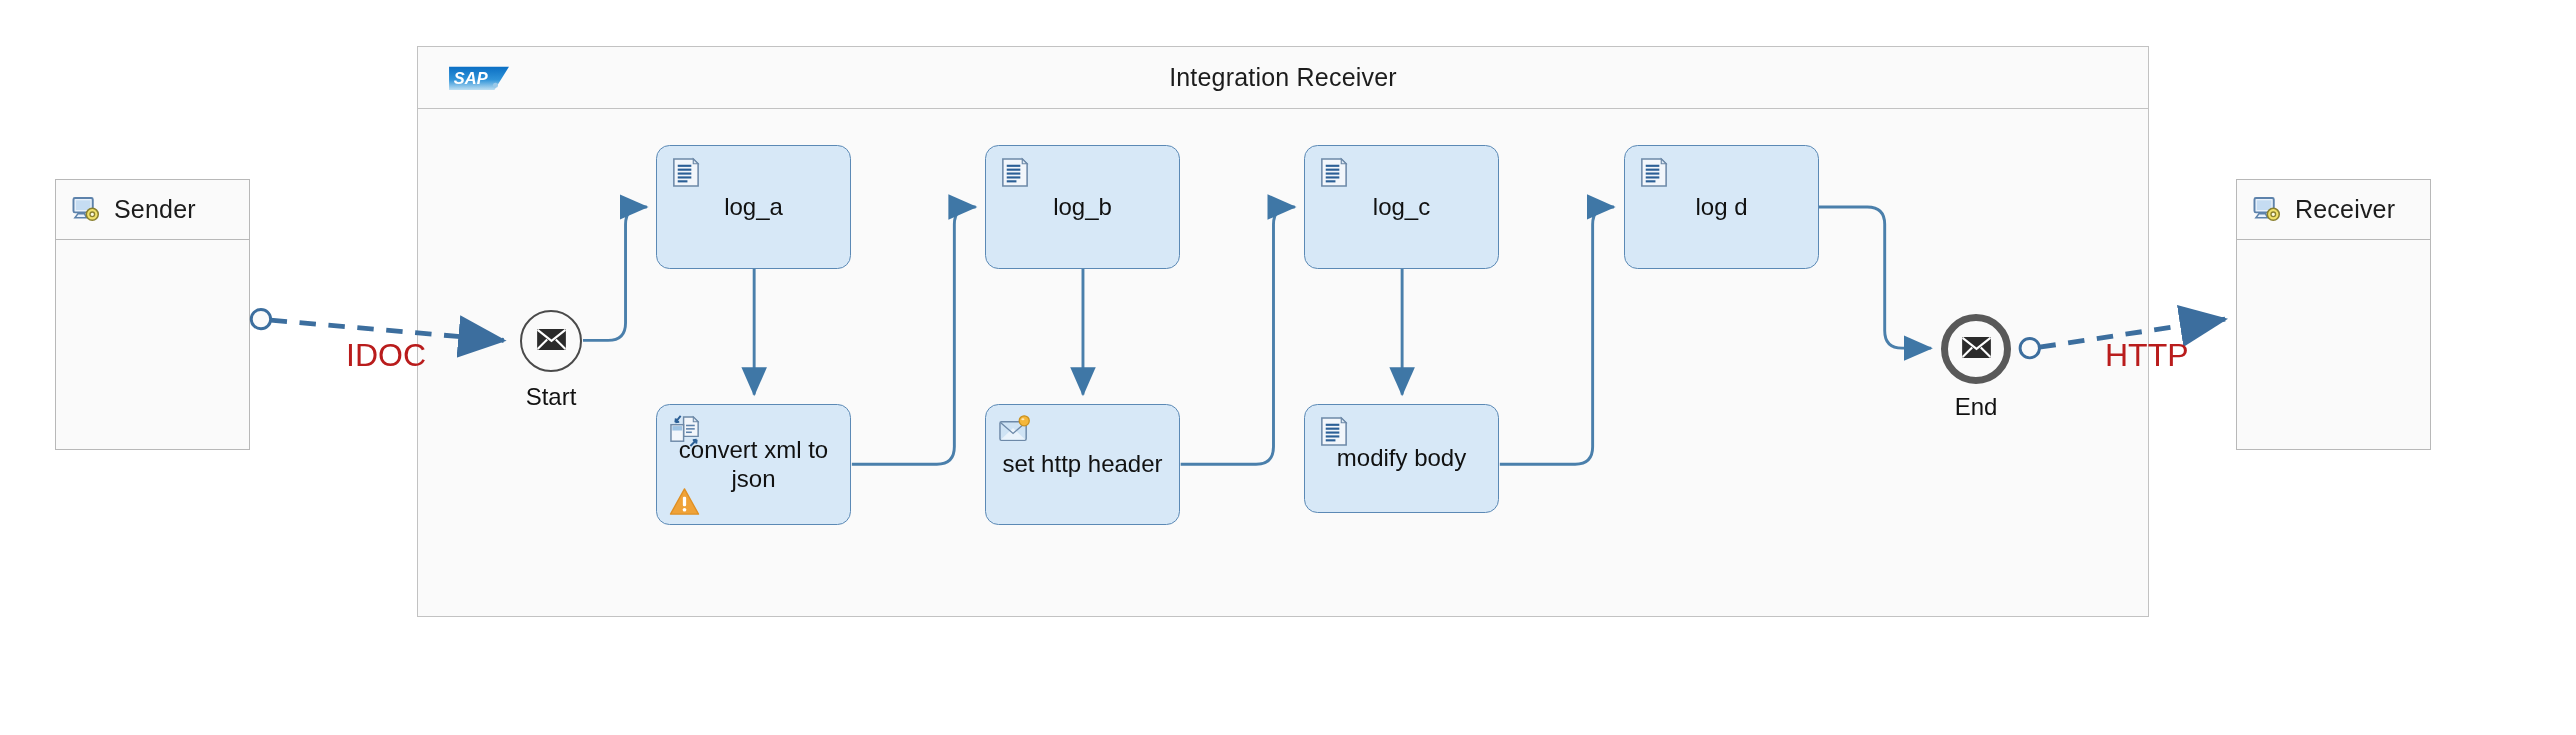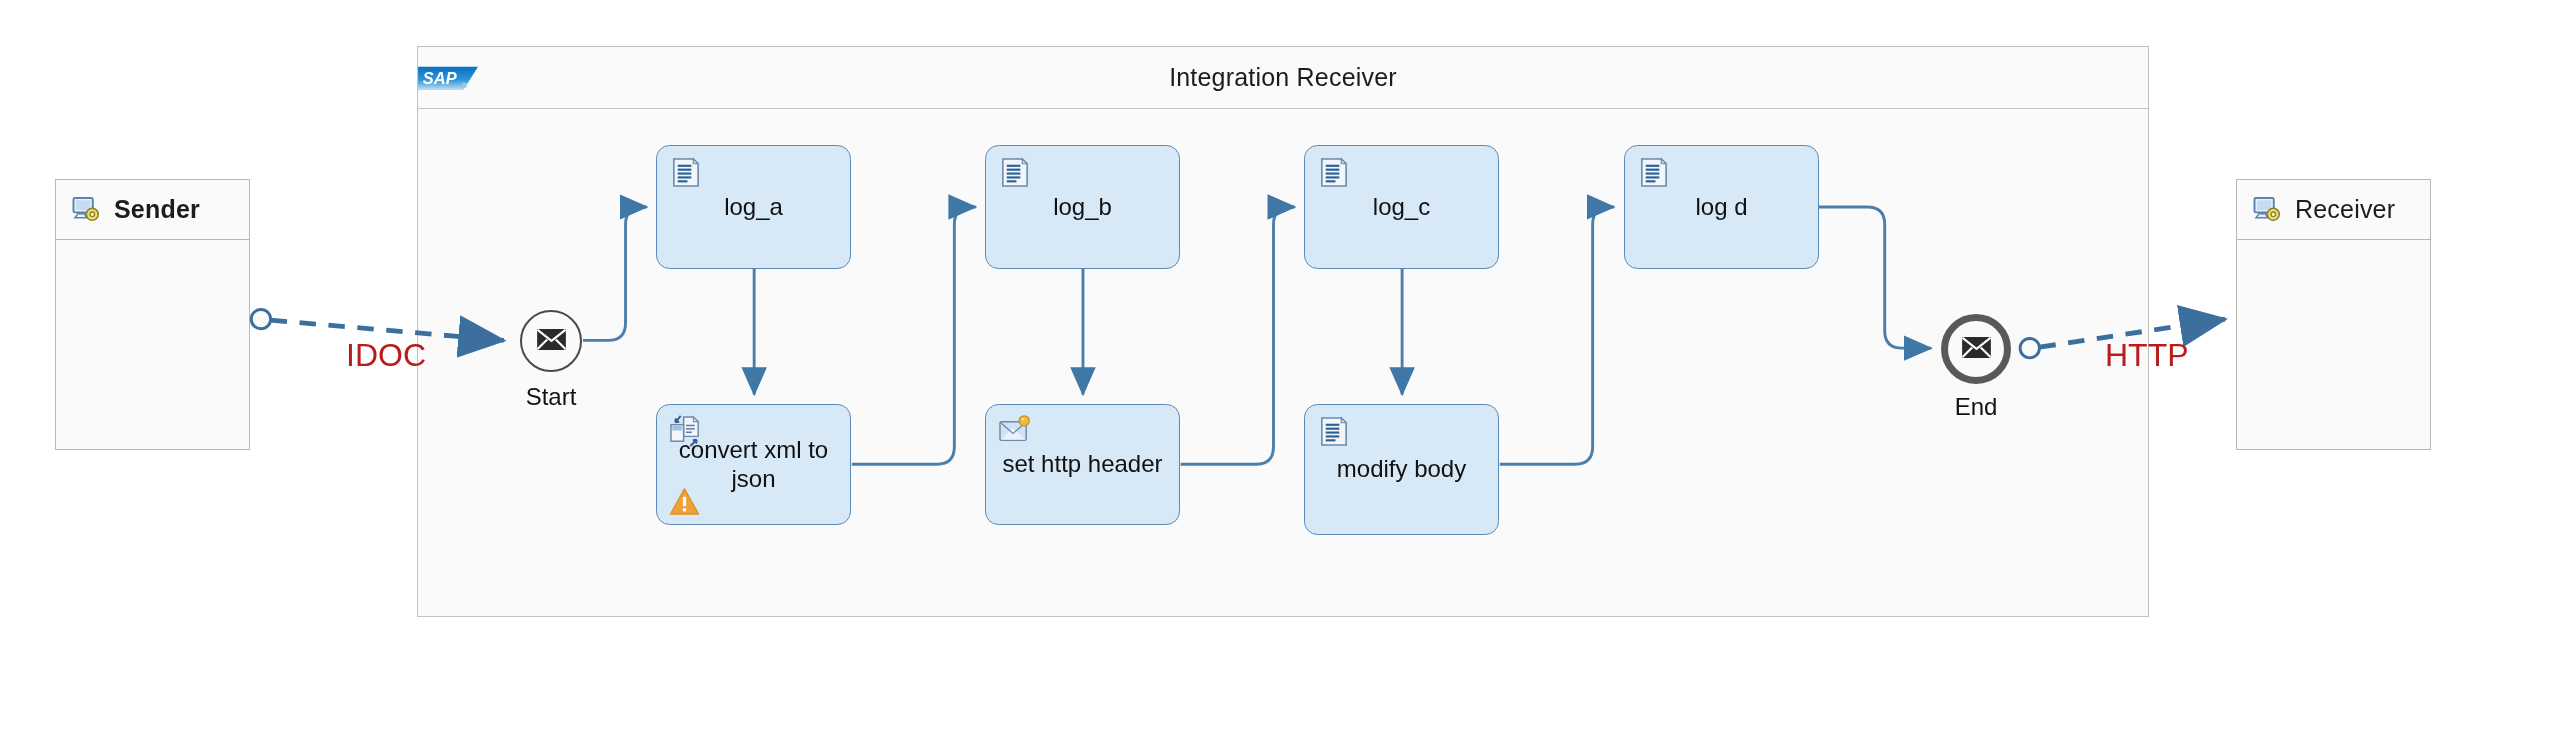--- a/index.html
+++ b/index.html
@@ -71,21 +71,21 @@
     align-items: center;
     justify-content: center;
   }
   #process-pool-title {
     font-size: 25px;
     color: #1c1c1c;
     letter-spacing: 0.2px;
   }
   #sap-logo {
     position: absolute;
-    left: 0;
+    left: 31px;
     top: 15.5px;
     width: 60px;
     height: 29px;
   }
   #process-pool-body {
     position: relative;
     height: 505px;
     background: #fafafa;
   }
 
@@ -149,21 +149,21 @@
     font-size: 32px;
     color: #b91c1c;
     white-space: nowrap;
   }
 </style>
 </head>
 <body>
 
 <div id="canvas">
 
-  <div class="participant" id="sender-participant" style="left:55px; top:179px; width:195px; height:271px;font-weight:bold;">
+  <div class="participant" id="sender-participant" style="left:55px; top:179px; width:195px; height:271px;">
     <div class="participant-header">
       <span style="display:inline-block;width:29px;height:27px;">
         <svg width="29" height="27" viewBox="0 0 30 28">
           <rect x="1.5" y="2" width="20" height="15" rx="1.5" fill="#e8f1fb" stroke="#5d82ab" stroke-width="2"></rect>
           <rect x="4" y="4.5" width="15" height="10" fill="#c5dcf2"></rect>
           <path d="M6 18.5 L3 22.5 L15 22.5 L13 18.5 Z" fill="#e8f1fb" stroke="#5d82ab" stroke-width="1.6"></path>
           <circle cx="21" cy="19" r="6.2" fill="#f0e06a" stroke="#8a8030" stroke-width="1.6"></circle>
           <circle cx="21" cy="19" r="2.4" fill="#fdfae0" stroke="#8a8030" stroke-width="1.4"></circle>
         </svg>
       </span>
@@ -364,21 +364,21 @@
         <rect x="2" y="7" width="27" height="19" rx="1.5" fill="#cfe3f4" stroke="#6d89a8" stroke-width="1.5"></rect>
         <path d="M2.8 25.4 L15.5 13.5 L28.2 25.4 Z" fill="#eaf3fb"></path>
         <path d="M2.8 8 L15.5 19 L28.2 8" fill="none" stroke="#6d89a8" stroke-width="1.4"></path>
         <circle cx="27" cy="6" r="5.2" fill="#f5b73a" stroke="#c9901f" stroke-width="1.3"></circle>
         <ellipse cx="25.6" cy="4.4" rx="1.6" ry="1.1" fill="#fde9b8"></ellipse>
       </svg>
     </span>
     <span class="task-label">set http header</span>
   </div>
 
-  <div class="task" style="left:1304px; top:404px; width:195px; height:131px;">
+  <div class="task" style="left:1304px; top:404px; width:195px; height:109px;">
     <span class="task-icon">
       <svg width="33" height="33" viewBox="0 0 34 34">
         <path d="M5 3 h20 l5 5 v23 h-25 z" fill="#f2f6fb" stroke="#6d89a8" stroke-width="1.6"></path>
         <path d="M25 3 v5 h5 z" fill="#dbe6f1" stroke="#6d89a8" stroke-width="1.2"></path>
         <rect x="9" y="9" width="14" height="2.2" fill="#2b5f96"></rect>
         <rect x="9" y="13" width="14" height="2.2" fill="#2b5f96"></rect>
         <rect x="9" y="17" width="14" height="2.2" fill="#2b5f96"></rect>
         <rect x="9" y="21" width="14" height="2.2" fill="#2b5f96"></rect>
         <rect x="9" y="25" width="10" height="2.2" fill="#2b5f96"></rect>
       </svg>

